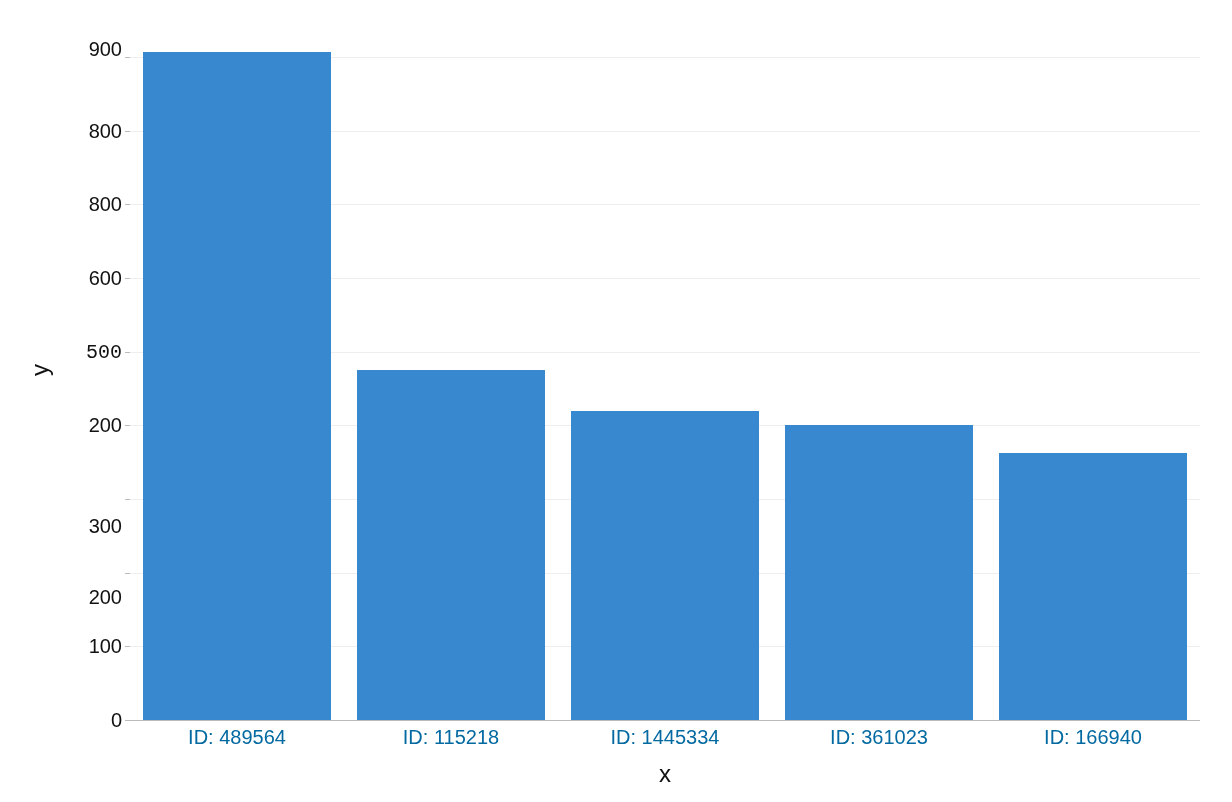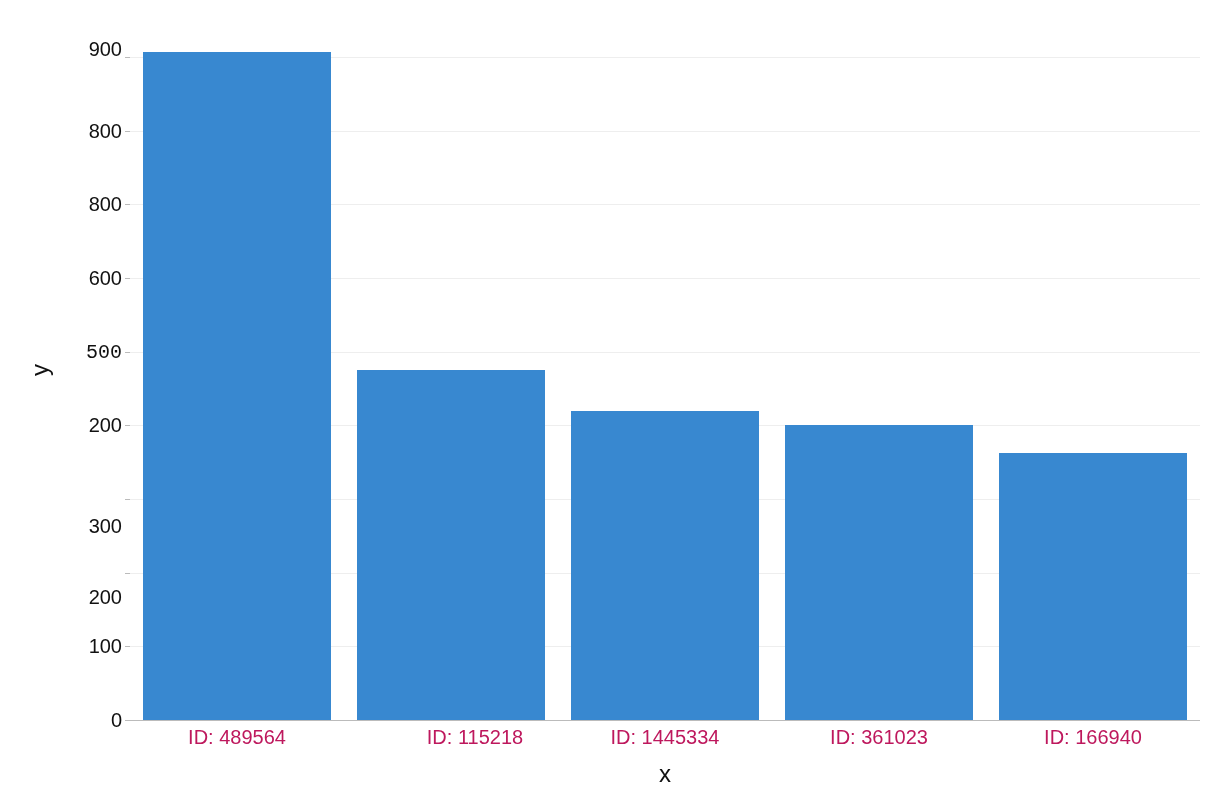--- a/index.html
+++ b/index.html
@@ -35,21 +35,21 @@
     width: 50px;
     text-align: right;
     font-size: 20px;
     color: #111;
     transform: translateY(-50%);
   }
   .x-tick-label {
     position: absolute;
     top: 726px;
     font-size: 20px;
-    color: #be185d;
+    color: #0369a1;
     text-align: center;
     transform: translateX(-50%);
     white-space: nowrap;
   }
   .y-axis-title {
     position: absolute;
     left: 40px;
     top: 370px;
     font-size: 24px;
     color: #111;
@@ -115,17 +115,17 @@
     <div class="y-tick-label" style="top: 646.316px;">100</div>
     <div class="y-tick-label" style="top: 597px;">200</div>
     <div class="y-tick-label" style="top: 526px;">300</div>
     <div class="y-tick-label" style="top: 425.263px;">200</div>
     <div class="y-tick-label" style="top: 351.579px; font-family: Liberation Mono, monospace;">500</div>
     <div class="y-tick-label" style="top: 277.895px;">600</div>
     <div class="y-tick-label" style="top: 204.211px;">800</div>
     <div class="y-tick-label" style="top: 130.526px;">800</div>
     <div class="y-tick-label" style="top: 49px;">900</div>
     <div class="x-tick-label" style="left: 237px;">ID: 489564</div>
-    <div class="x-tick-label" style="left: 475px;">ID: 115218</div>
+    <div class="x-tick-label" style="left: 451px;">ID: 115218</div>
     <div class="x-tick-label" style="left: 665px;">ID: 1445334</div>
     <div class="x-tick-label" style="left: 879px;">ID: 361023</div>
     <div class="x-tick-label" style="left: 1093px;">ID: 166940</div>
   </div>
 
 </body></html>

